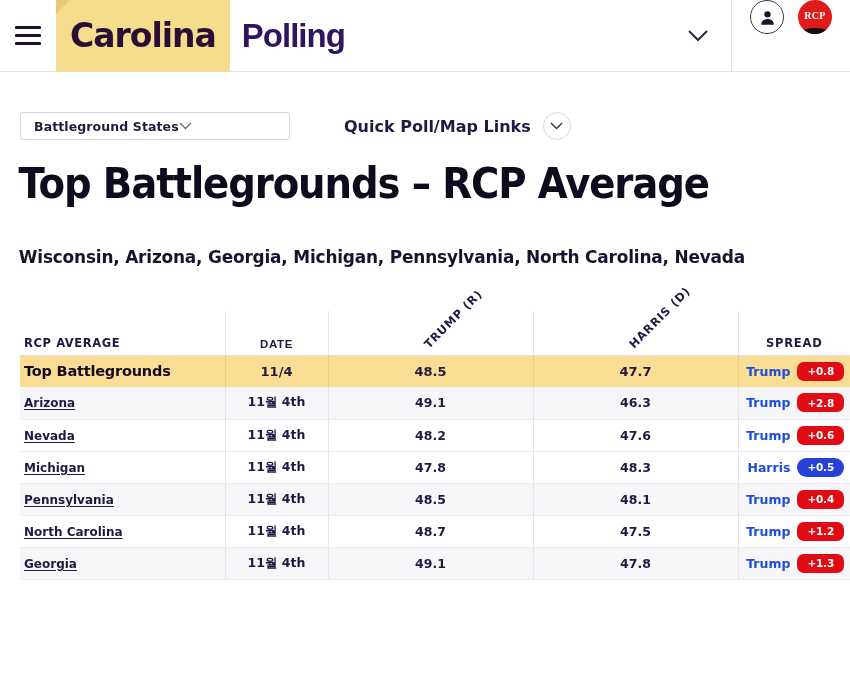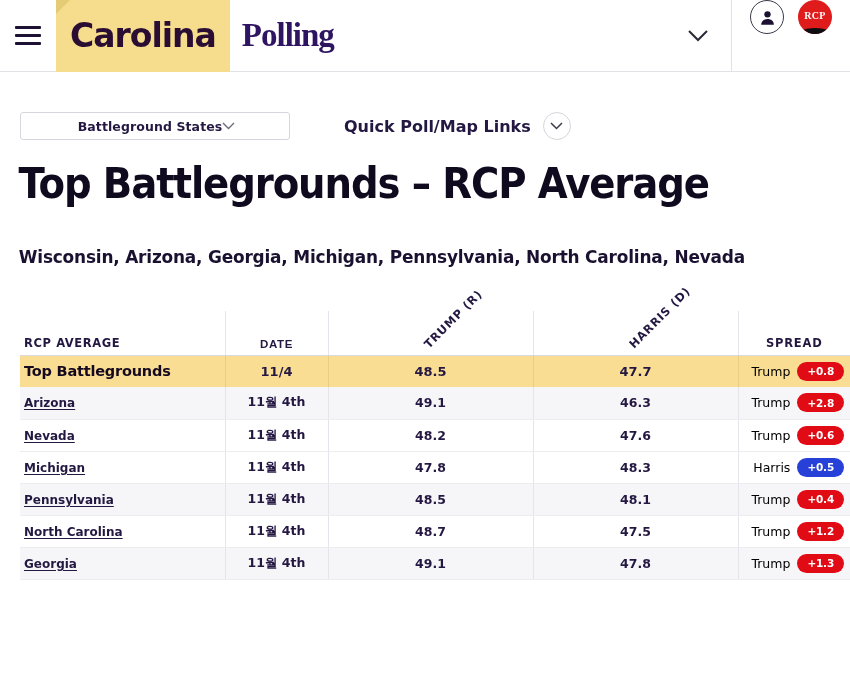--- a/index.html
+++ b/index.html
@@ -62,21 +62,21 @@
     border-right: 14px solid transparent;
   }
   .brand-real {
     font-family: "DejaVu Sans", sans-serif;
     font-weight: bold;
     font-size: 33px;
     letter-spacing: -1px;
     color: #2a0d33;
   }
   .brand-polling {
-    font-family: Liberation Serif, serif;
+    font-family: Liberation Sans, sans-serif;
     font-weight: bold;
     font-size: 33px;
     letter-spacing: -1px;
     color: #2e1461;
     padding-left: 12px;
   }
 
   .header-spacer { flex: 1; }
 
   .header-chevron {
@@ -147,21 +147,21 @@
     padding: 40px 20px 0 20px;
     gap: 54px;
   }
   .select-box {
     width: 270px;
     height: 28px;
     border: 1px solid #d6d6dc;
     border-radius: 3px;
     display: flex;
     align-items: center;
-    justify-content: center;
+    justify-content: flex-start;
     padding: 0 10px 0 13px;
     background: #fff;
     cursor: pointer;
   }
   .select-label {
     font-family: "DejaVu Sans", sans-serif;
     font-size: 12.5px;
     font-weight: bold;
     color: #241842;
     letter-spacing: 0.1px;
@@ -314,37 +314,37 @@
     padding-right: 6px;
     white-space: nowrap;
   }
   .spread-inner {
     display: inline-flex;
     align-items: center;
     gap: 7px;
   }
   .spread-name {
     font-family: "DejaVu Sans", sans-serif;
-    font-weight: normal;
+    font-weight: bold;
     font-size: 12.5px;
-    color: #000000;
+    color: #1d4ed8;
   }
   .pill {
     display: inline-block;
     border-radius: 11px;
     color: #fff;
     font-family: "DejaVu Sans", sans-serif;
     font-weight: bold;
     font-size: 10.5px;
     padding: 3.5px 10px;
     letter-spacing: -0.2px;
     min-width: 40px;
     text-align: center;
   }
-  .pill.rep { background: #e00b14; }
+  .pill.rep { background: #e00b14; border-radius: 7px; }
   .pill.dem { background: #2741d8; }
 </style>
 </head>
 <body>
 
 <div class="site-header">
   <div class="hamburger">
     <span></span>
     <span></span>
     <span></span>

